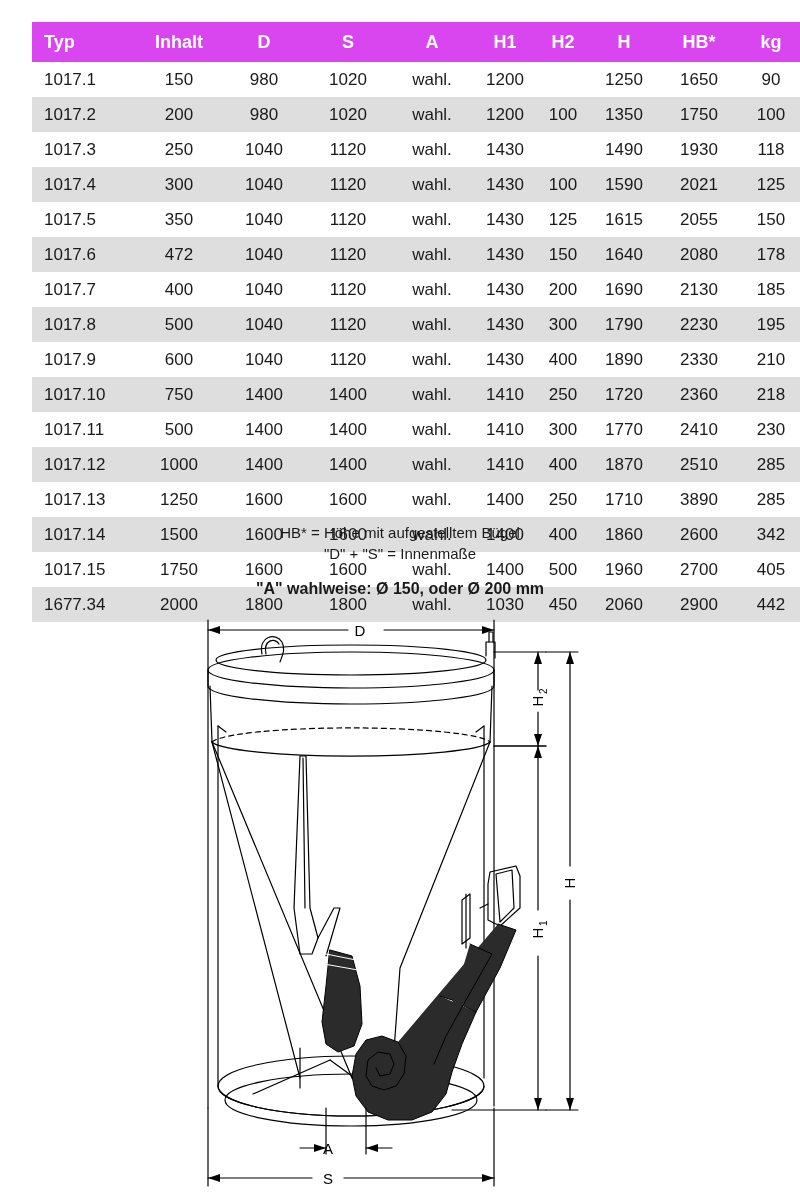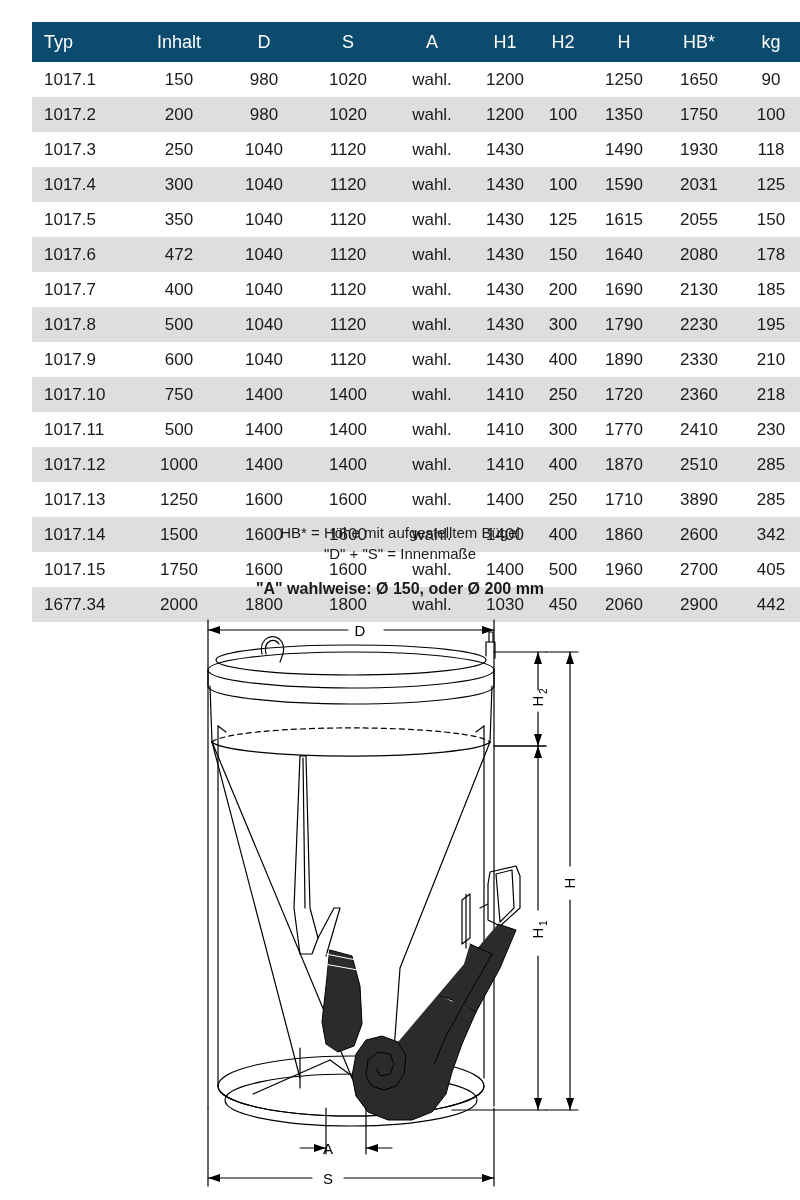--- a/index.html
+++ b/index.html
@@ -36,23 +36,23 @@
   table.spec th,
   table.spec td {
     font-size: 17px;
     padding: 4px 6px;
     height: 27px;
     text-align: center;
     font-weight: normal;
     white-space: nowrap;
   }
   table.spec thead th {
-    background: #0c4a6e;
+    background: #d946ef;
     color: #ffffff;
-    font-weight: normal;
+    font-weight: bold;
     font-size: 18px;
     height: 32px;
   }
   table.spec thead th.col-typ {
     text-align: left;
     padding-left: 12px;
   }
   table.spec tbody td.col-typ {
     text-align: left;
     padding-left: 12px;
@@ -190,21 +190,21 @@
         </tr>
         <tr class="even">
           <td class="col-typ">1017.4</td>
           <td>300</td>
           <td>1040</td>
           <td>1120</td>
           <td>wahl.</td>
           <td>1430</td>
           <td>100</td>
           <td>1590</td>
-          <td>2031</td>
+          <td>2021</td>
           <td>125</td>
         </tr>
         <tr class="odd">
           <td class="col-typ">1017.5</td>
           <td>350</td>
           <td>1040</td>
           <td>1120</td>
           <td>wahl.</td>
           <td>1430</td>
           <td>125</td>

